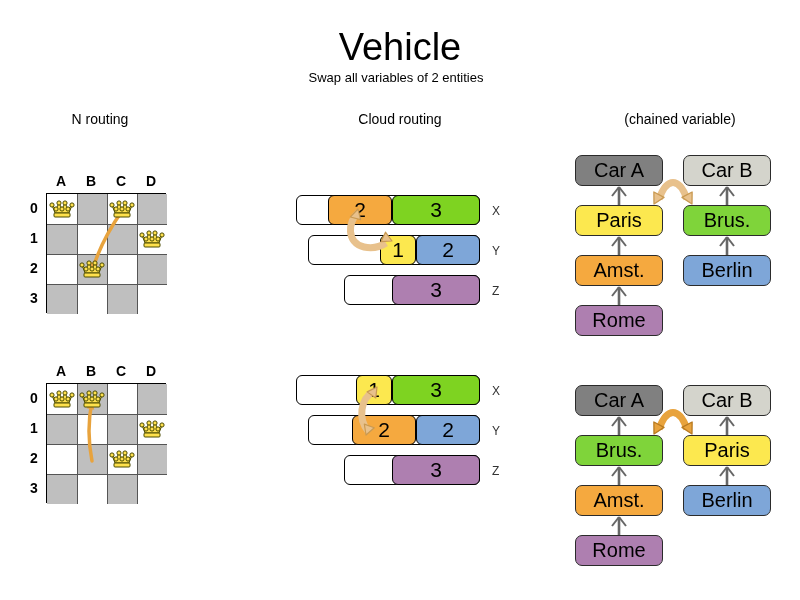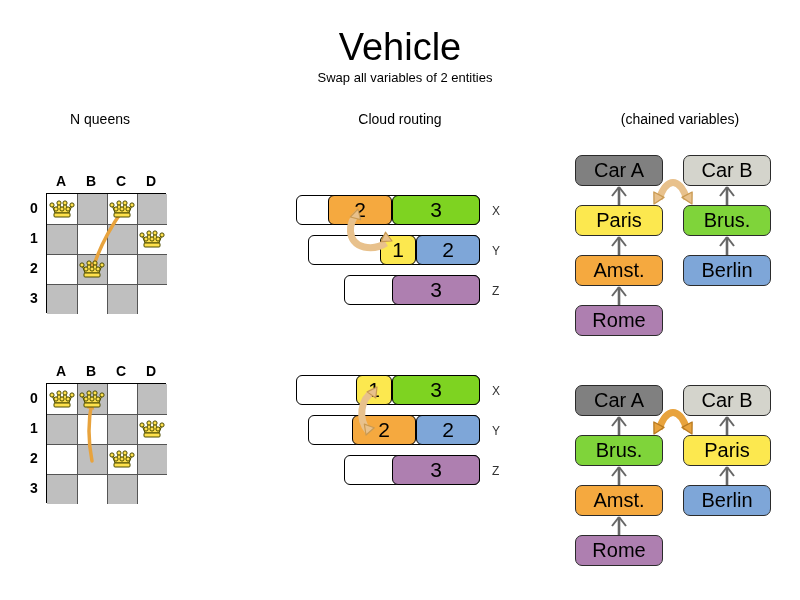--- a/index.html
+++ b/index.html
@@ -15,21 +15,21 @@
   .abs { position: absolute; }
 
   
   .title {
     position: absolute; left: 0; top: 26px; width: 800px;
     text-align: center;
     font-size: 38px; font-weight: 400; color: #000;
     letter-spacing: 0px;
   }
   .subtitle {
-    position: absolute; left: 9px; top: 70px; width: 792px;
+    position: absolute; left: 0; top: 70px; width: 792px;
     text-align: center;
     font-size: 13px; color: #000;
   }
 
   
   .section-head {
     position: absolute;
     text-align: center;
     font-size: 14px; color: #000;
     line-height: 19px;
@@ -98,24 +98,24 @@
   }
 </style>
 </head>
 <body>
 
 <div id="root">
 
   <div class="title">Vehicle</div>
   <div class="subtitle">Swap all variables of 2 entities</div>
 
-  <div class="section-head" style="left:20px; top:110px; width:160px;">N queens</div>
+  <div class="section-head" style="left:20px; top:110px; width:160px;">N routing</div>
   <div class="section-head" style="left:310px; top:110px; width:180px;">Cloud routing</div>
   <div class="section-head" style="left:580px; top:110px; width:200px;">
-    <div>(chained variables)</div>
+    <div>(chained variable)</div>
   </div>
 
   <div class="abs board" id="nq-before" style="left:46px; top:193px; width:120px; height:120px;">
       <div class="cell light" style="left:0px; top:0px;"></div>
       <div class="cell dark" style="left:30px; top:0px;"></div>
       <div class="cell light" style="left:60px; top:0px;"></div>
       <div class="cell dark" style="left:90px; top:0px;"></div>
       <div class="cell dark" style="left:0px; top:30px;"></div>
       <div class="cell light" style="left:30px; top:30px;"></div>
       <div class="cell dark" style="left:60px; top:30px;"></div>

